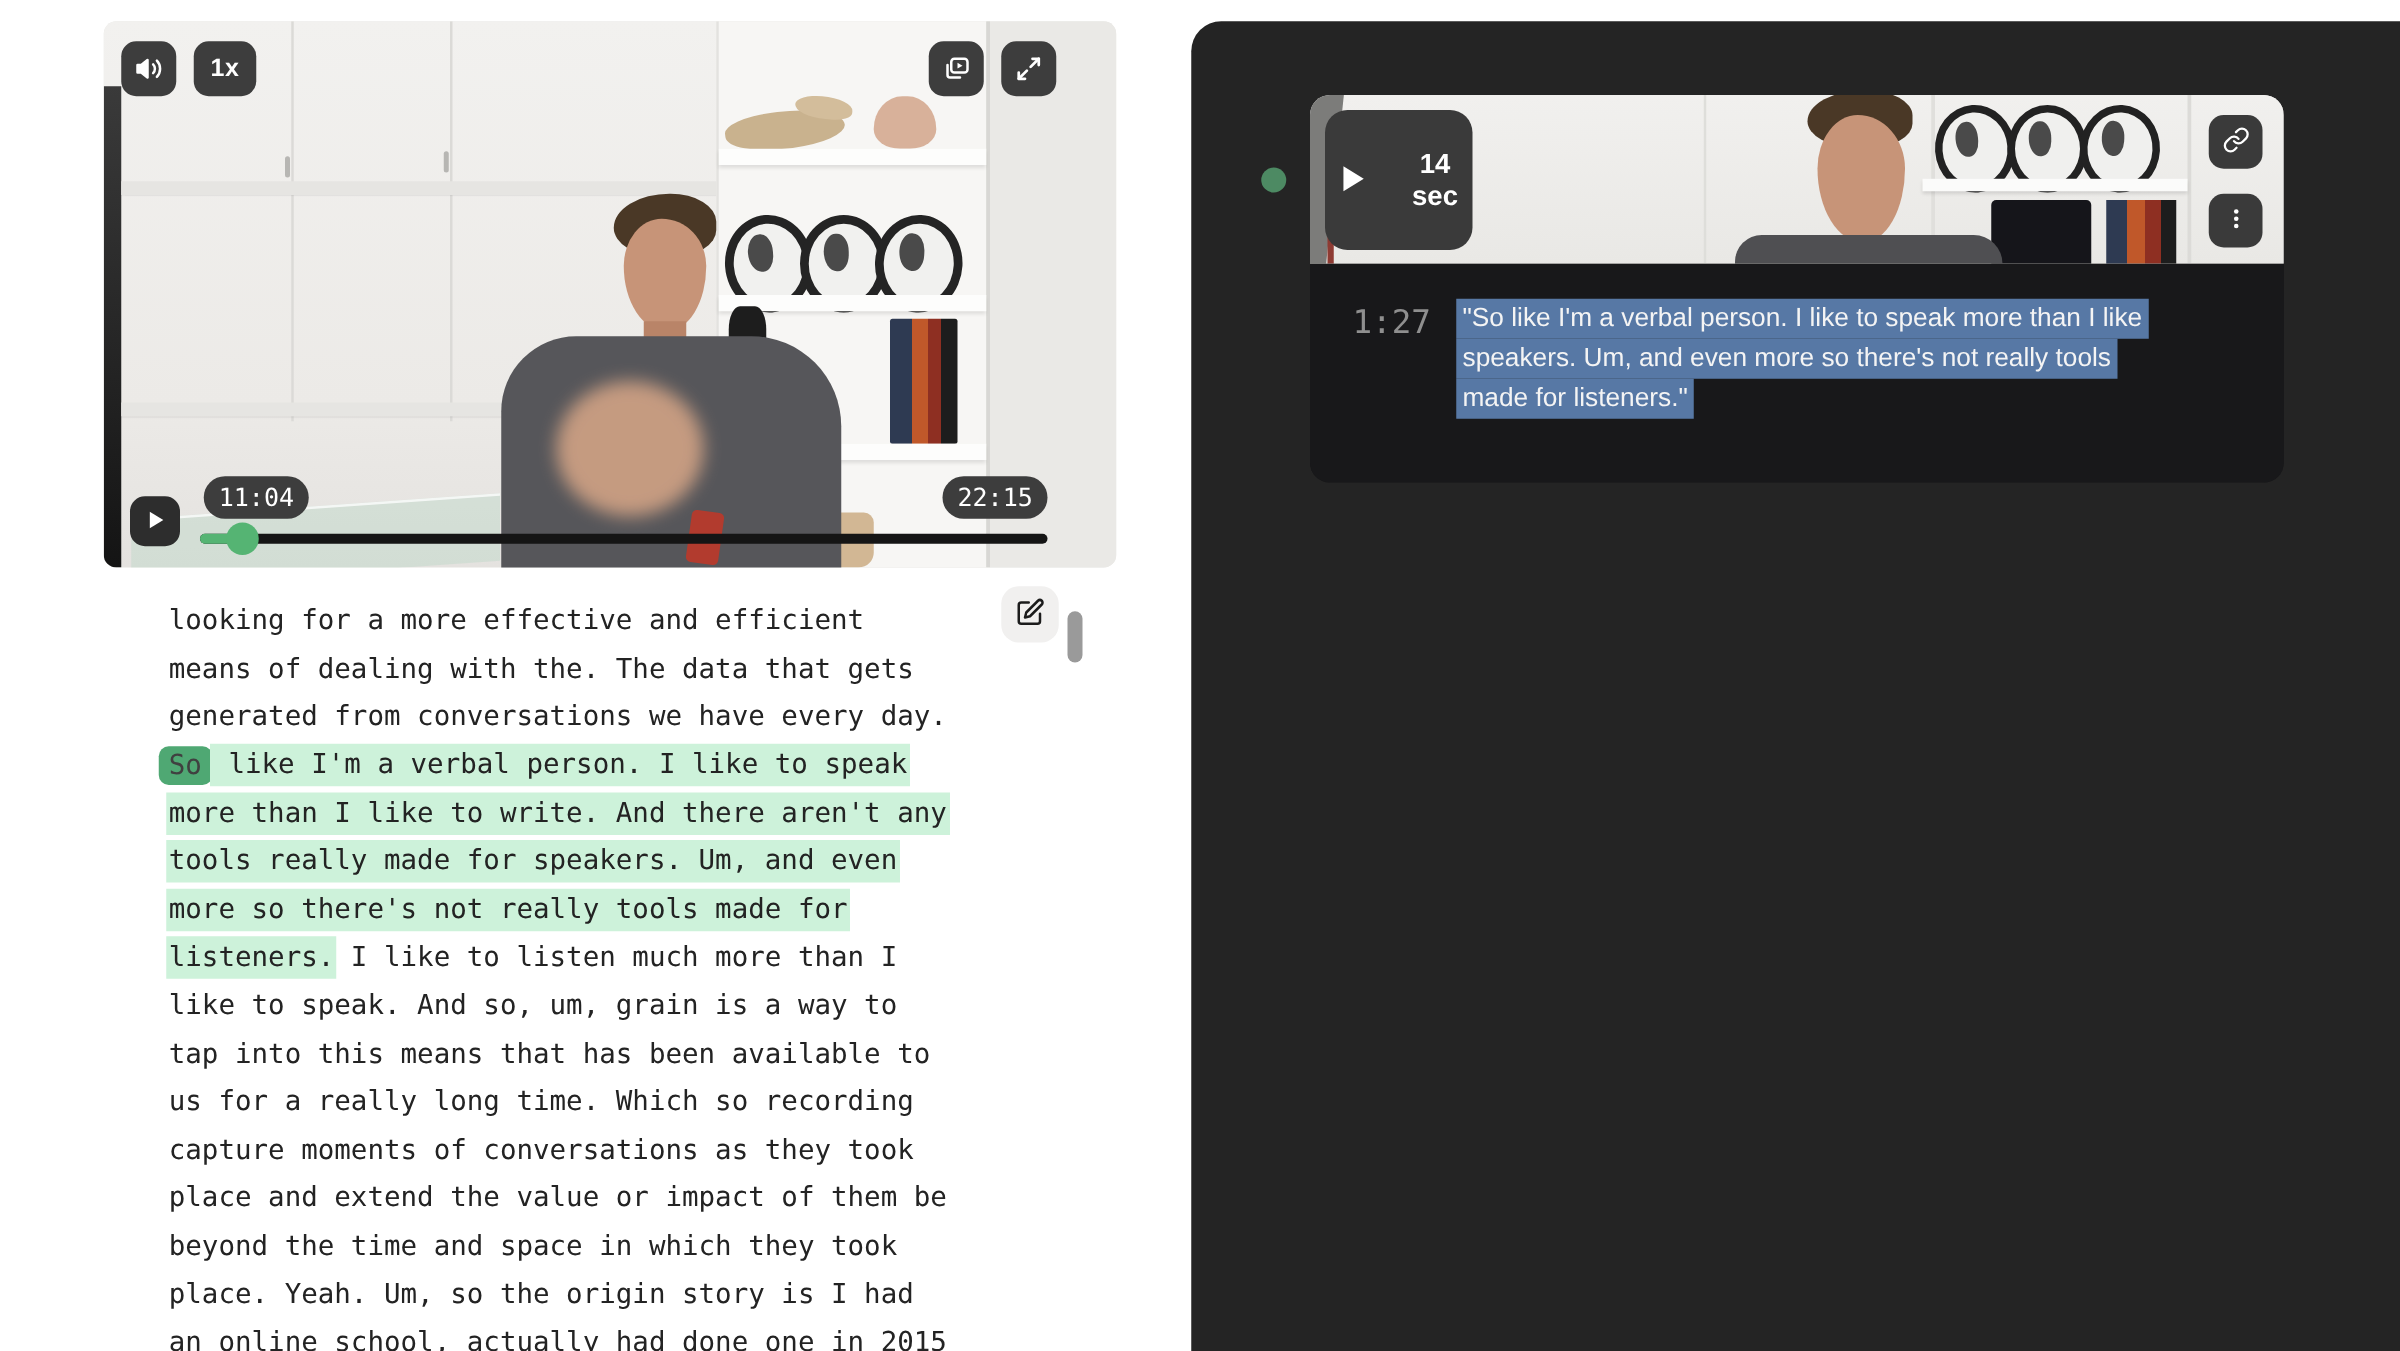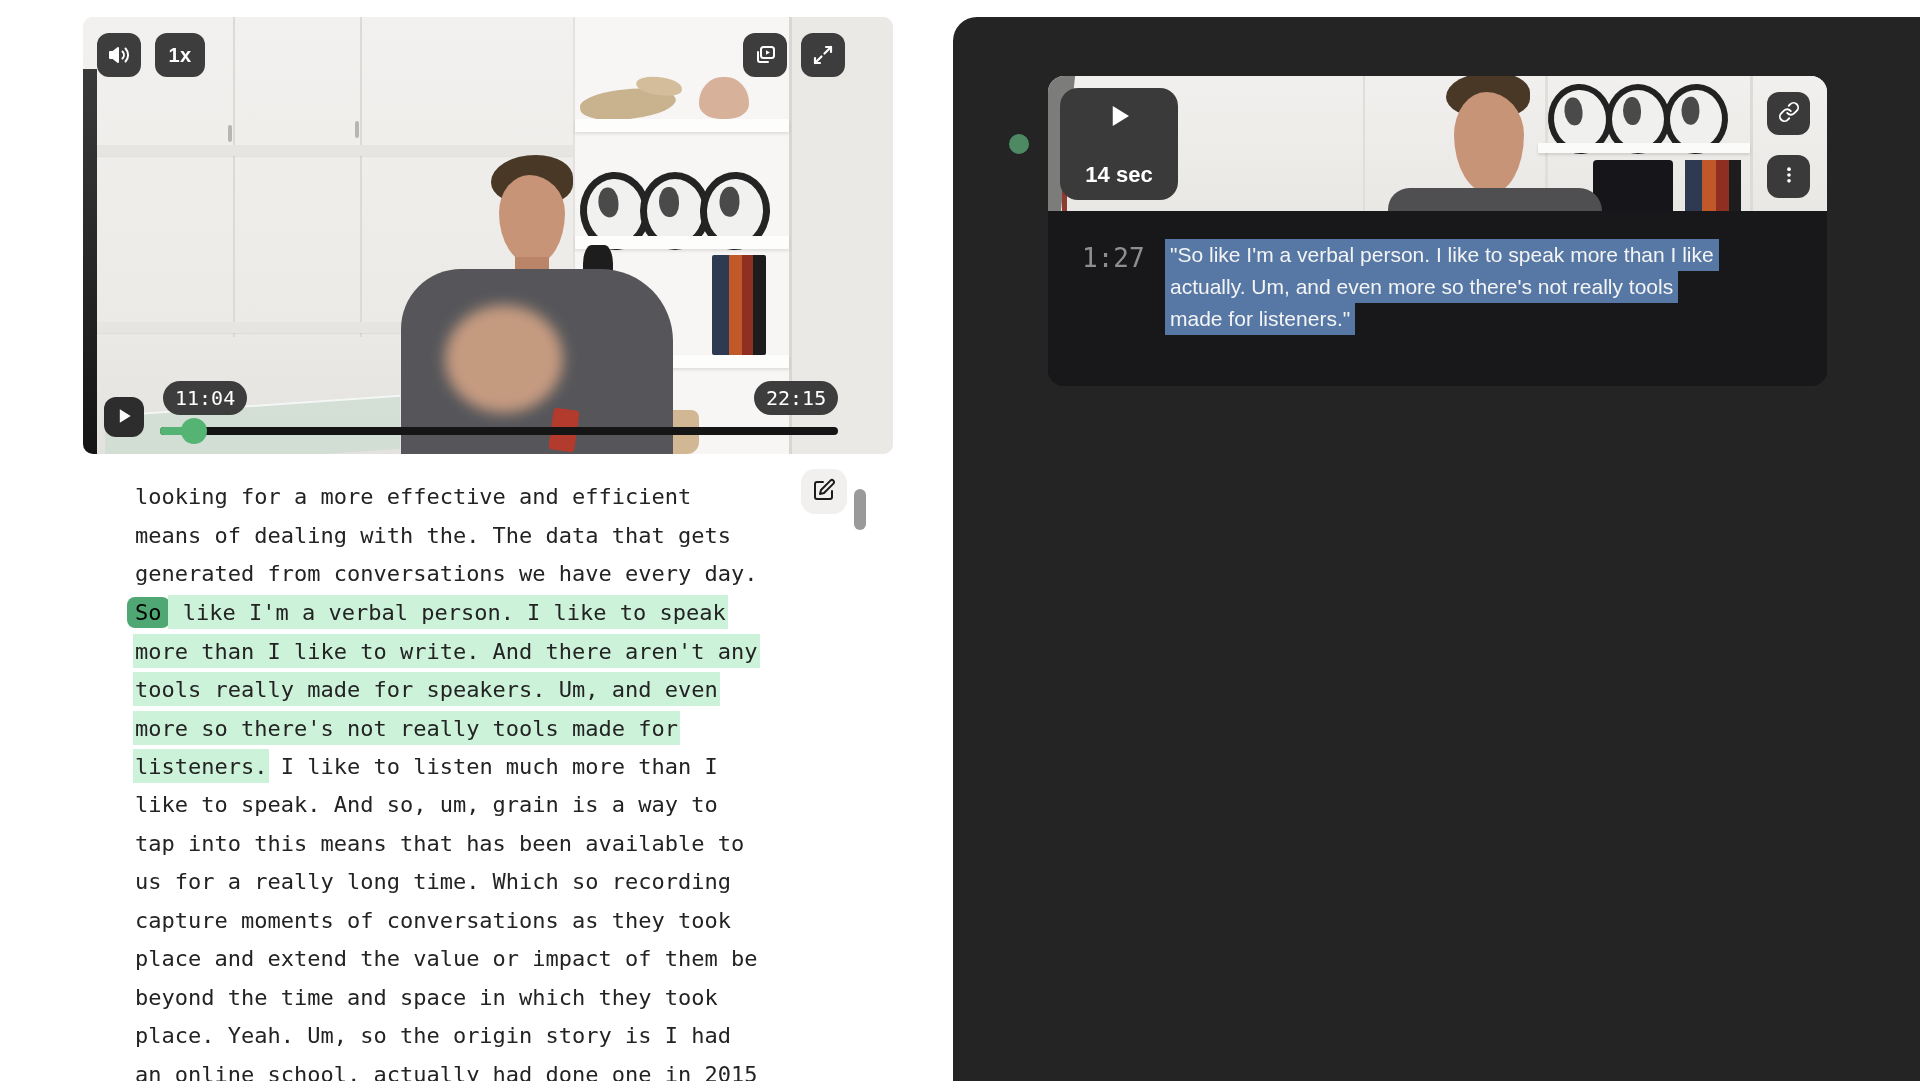--- a/index.html
+++ b/index.html
@@ -37,21 +37,21 @@
   .speed{font-size:20px;font-weight:600;letter-spacing:.5px;}
   .playbtn{position:absolute;left:21px;top:380px;width:40px;height:40px;background:#2d2d2d;border:none;border-radius:12px;display:flex;align-items:center;justify-content:center;cursor:pointer;}
   .badge{position:absolute;top:364px;height:34px;display:flex;align-items:center;padding:0 12px;background:#3d3d3d;border-radius:17px;color:#fff;font-family:"DejaVu Sans Mono",monospace;font-size:20px;}
   .track{position:absolute;left:77px;top:410px;width:678px;height:8px;background:#151515;border-radius:4px;cursor:pointer;}
   .fill{position:absolute;left:0;top:0;height:8px;background:#55b473;border-radius:4px;}
   .thumb{position:absolute;right:-13px;top:-9px;width:26px;height:26px;background:#55b473;border-radius:50%;}
 
   
   .transcript{position:absolute;left:135px;top:478px;width:47.6ch;font-family:"DejaVu Sans Mono",monospace;font-size:22px;line-height:38.5px;color:#232323;}
   .hl{background:#cdf2da;padding:4.5px 2px;margin:0 -2px;-webkit-box-decoration-break:clone;box-decoration-break:clone;}
-  .pill{background:#4fa873;color:#000000;padding:3px 8px;margin-left:-8px;border-radius:8px;}
+  .pill{background:#4fa873;color:#404040;padding:3px 8px;margin-left:-8px;border-radius:8px;}
   .editbtn{position:absolute;left:801px;top:469px;width:46px;height:45px;background:#f1f0ef;border:none;border-radius:14px;display:flex;align-items:center;justify-content:center;cursor:pointer;}
   .scrollthumb{position:absolute;left:854px;top:489px;width:12px;height:41px;background:#9a9a9a;border-radius:6px;cursor:pointer;}
 
   
   .panel{position:absolute;left:953px;top:17px;width:967px;height:1064px;background:#242424;border-top-left-radius:24px;}
   .dot{position:absolute;left:56px;top:117px;width:20px;height:20px;border-radius:50%;background:#4d8a63;cursor:pointer;}
   .card{position:absolute;left:95px;top:59px;width:779px;height:310px;border-radius:16px;overflow:hidden;background:#18181a;}
   .cthumb{position:absolute;left:0;top:0;width:779px;height:135px;overflow:hidden;background:#eeedeb;}
   .tscene{position:absolute;inset:0;filter:blur(.6px);}
   .t-base{position:absolute;inset:0;background:linear-gradient(180deg,#f1f0ee,#e9e8e5);}
@@ -61,21 +61,21 @@
   .t-shelfv{position:absolute;left:497px;top:0;width:3px;height:135px;background:#e0dfdc;}
   .t-sidev{position:absolute;left:702px;top:0;width:3px;height:135px;background:#dcdbd8;}
   .t-board{position:absolute;left:490px;top:67px;width:212px;height:10px;background:#fbfbfa;box-shadow:0 2px 3px rgba(0,0,0,.12);}
   .t-frame{position:absolute;top:8px;width:52px;height:58px;background:#f0f0ee;border:6px solid #222;border-radius:50%;}
   .t-frame:after{content:"";position:absolute;left:11px;top:7px;width:18px;height:28px;background:#4a4a4a;border-radius:50% 50% 45% 55%;}
   .t-darkitem{position:absolute;left:545px;top:84px;width:80px;height:51px;background:#15151a;border-radius:4px 4px 0 0;}
   .t-books{position:absolute;left:637px;top:84px;width:56px;height:51px;background:linear-gradient(90deg,#2e3a52 0 30%,#c0582a 30% 55%,#8e2f22 55% 78%,#1d1d1d 78% 100%);}
   .t-hair{position:absolute;left:398px;top:-4px;width:84px;height:46px;background:#4a3826;border-radius:55% 45% 42% 46%;}
   .t-face{position:absolute;left:406px;top:16px;width:70px;height:102px;background:#c79478;border-radius:46% 54% 48% 52%/42% 42% 58% 58%;}
   .t-body{position:absolute;left:340px;top:112px;width:214px;height:23px;background:#4f4f52;border-radius:28px 30px 0 0;}
-  .clipbtn{position:absolute;left:12px;top:12px;width:118px;height:112px;background:#3a3a3a;border:none;border-radius:18px;display:flex;flex-direction:column;align-items:center;justify-content:center;gap:28px;color:#fff;cursor:pointer;}
+  .clipbtn{position:absolute;left:12px;top:12px;width:118px;height:112px;background:#3a3a3a;border:none;border-radius:18px;display:flex;flex-direction:row;align-items:center;justify-content:center;gap:28px;color:#fff;cursor:pointer;}
   .cliplabel{font-size:22px;font-weight:700;}
   .iconbtn{position:absolute;left:719px;width:43px;height:43px;background:#3a3a3a;border:none;border-radius:12px;display:flex;align-items:center;justify-content:center;cursor:pointer;}
   .cbody{position:absolute;left:0;top:135px;width:779px;height:175px;background:#18181a;}
   .stamp{position:absolute;left:34px;top:32px;font-family:"DejaVu Sans Mono",monospace;font-size:26px;color:#8f8f8f;}
   .quote{position:absolute;left:122px;top:28px;width:640px;font-size:21px;color:#f4f4f4;}
   .quote .qline{display:block;height:32px;}
   .quote .sel{display:inline-block;line-height:32px;background:#5778a5;padding:0 5px;margin-left:-5px;white-space:nowrap;}
 </style>
 </head>
 <body>
@@ -220,20 +220,20 @@
                 <circle cx="12" cy="19" r="2.2"></circle>
               </svg>
           </span>
         </button>
       </div>
 
       <div class="cbody">
         <span class="stamp">1:27</span>
         <div class="quote">
             <span class="qline"><span class="sel">"So like I'm a verbal person. I like to speak more than I like</span></span>
-            <span class="qline"><span class="sel">actually. Um, and even more so there's not really tools</span></span>
+            <span class="qline"><span class="sel">speakers. Um, and even more so there's not really tools</span></span>
             <span class="qline"><span class="sel">made for listeners."</span></span>
           </div>
       </div>
     </div>
   </aside>
 
 </div>
 
 </body></html>

